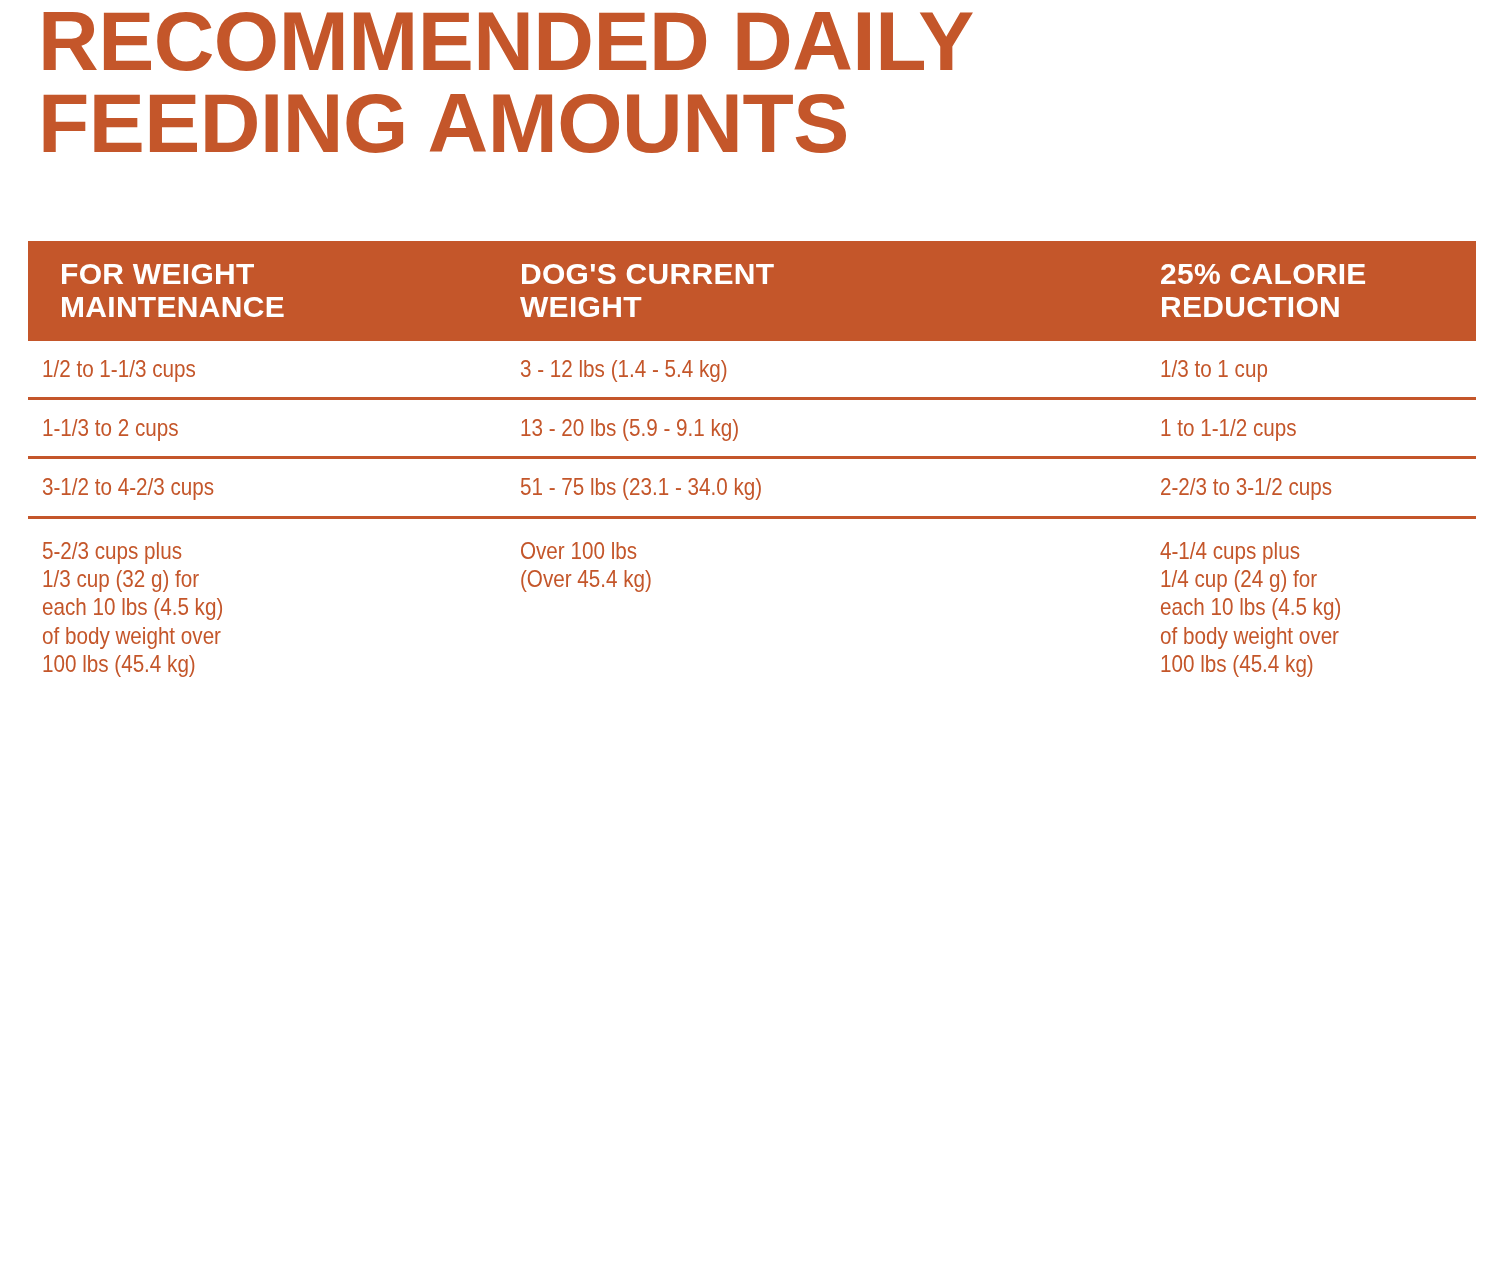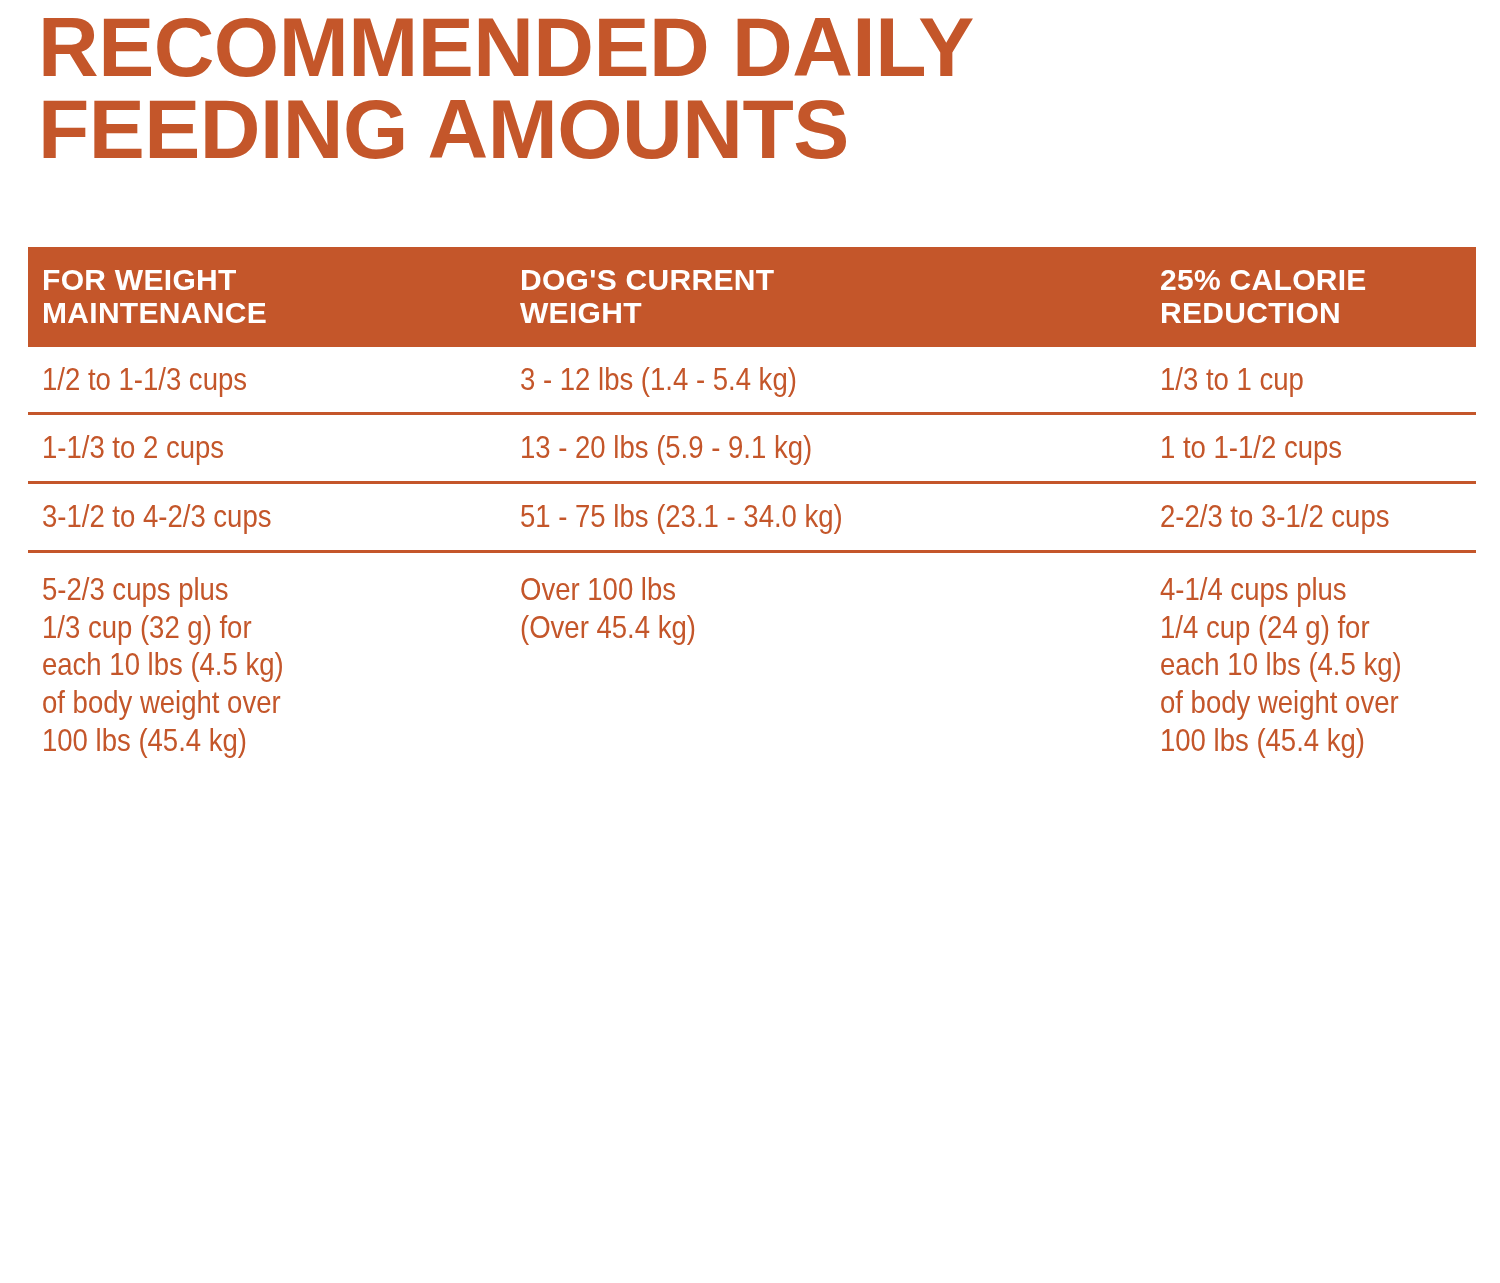--- a/index.html
+++ b/index.html
@@ -22,21 +22,20 @@
     padding: 0 28px;
   }
   .title {
     font-family: "Liberation Sans", sans-serif;
     font-weight: bold;
     font-size: 84px;
     line-height: 0.98;
     letter-spacing: -0.5px;
     color: #c4562a;
     text-transform: uppercase;
-    padding-top: 6px;
     padding-left: 10px;
     margin: 0;
   }
   .title-line { display: block; white-space: nowrap; }
 
   .table {
     margin-top: 76px;
     width: 1448px;
     border-collapse: collapse;
     table-layout: fixed;
@@ -52,30 +51,30 @@
     text-align: left;
     text-transform: uppercase;
     padding: 16px 10px 18px 10px;
     vertical-align: top;
     letter-spacing: 0.3px;
   }
   .col-1 { width: 478px; }
   .col-2 { width: 640px; }
   .col-3 { width: 330px; }
 
-  .thead-row th.c1 { padding-left: 14px; }
+  .thead-row th.c1 { padding-left: 32px; }
   .thead-row th.c2 { padding-left: 14px; }
   .thead-row th.c3 { padding-left: 14px; }
 
   .hdr-l1 { display: block; }
   .hdr-l2 { display: block; }
 
   tbody td {
     font-family: "Liberation Sans Narrow", "Liberation Sans", sans-serif;
-    font-size: 32px;
+    font-size: 24px;
     line-height: 1.18;
     color: #c4562a;
     padding: 14px 10px 14px 14px;
     vertical-align: top;
     border-bottom: 3px solid #c4562a;
     white-space: pre-line;
   }
   tbody tr:last-child td {
     border-bottom: none;
   }

